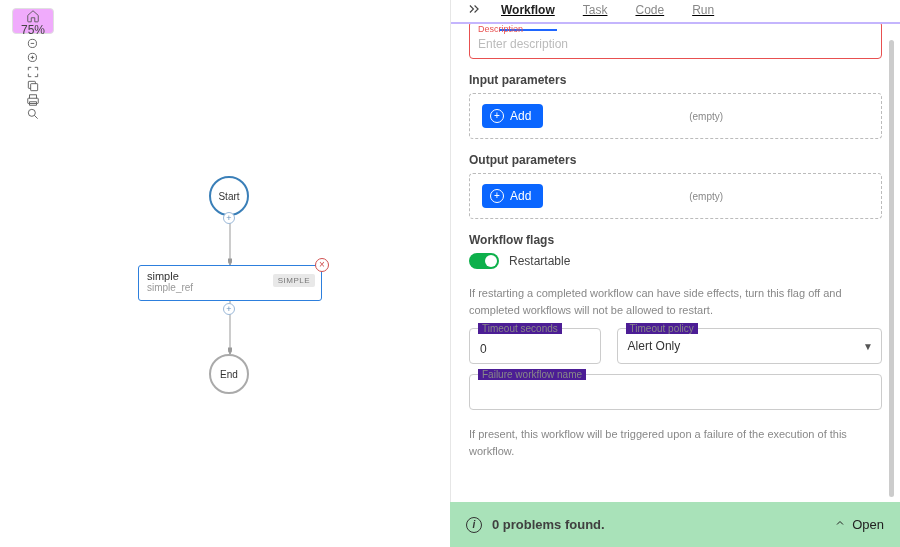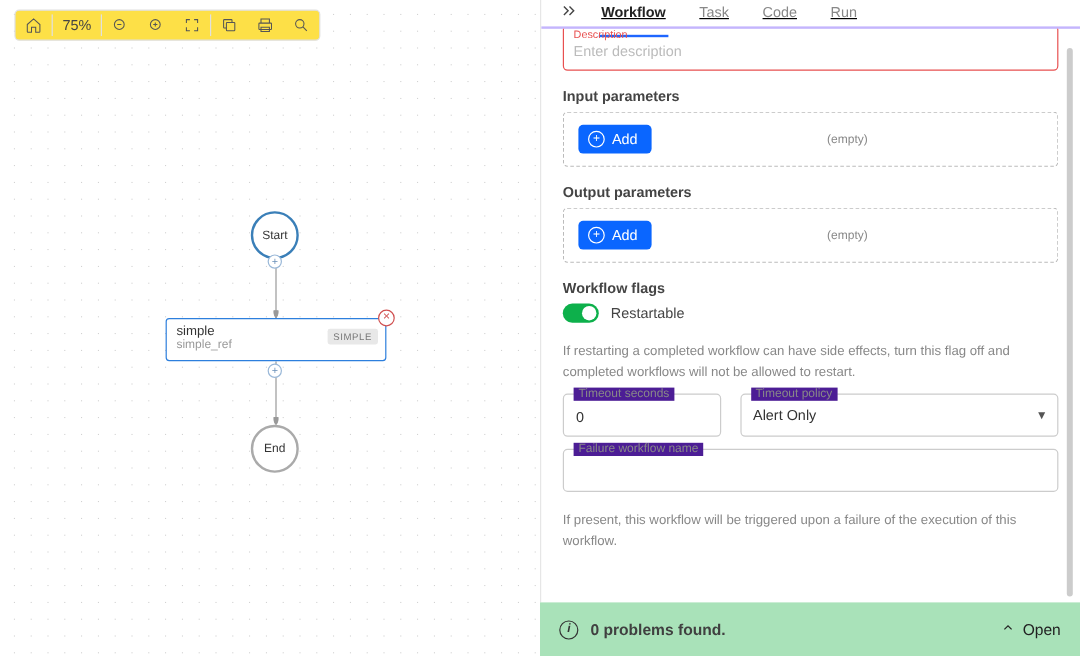--- a/index.html
+++ b/index.html
@@ -1,19 +1,19 @@
 <!DOCTYPE html>
 <html><head>
 <meta charset="utf-8">
 <style>
 * { box-sizing: border-box; margin: 0; padding: 0; font-family: -apple-system, BlinkMacSystemFont, "Segoe UI", Arial, sans-serif; }
 body { width: 900px; height: 547px; background: #fff; overflow: hidden; position: relative; }
 
 
-.toolbar { position: absolute; left: 12px; top: 8px; display: flex; align-items: center; border: 1px solid #e0e0e0; border-radius: 4px; background: #fde047; height: 26px; }
+.toolbar { position: absolute; left: 12px; top: 8px; display: flex; align-items: center; border: 1px solid #e0e0e0; border-radius: 4px; background: #f0abfc; height: 26px; flex-direction: column; }
 .toolbar .btn { width: 30px; height: 24px; display: flex; align-items: center; justify-content: center; cursor: pointer; color: #666; }
 .toolbar .btn svg { width: 14px; height: 14px; stroke: #555; fill: none; stroke-width: 1.5; }
 .toolbar .zoom { font-size: 12px; color: #444; padding: 0 8px; }
 .toolbar .sep { width: 1px; height: 18px; background: #e0e0e0; }
 
 
 .canvas { position: absolute; left: 0; top: 0; width: 450px; height: 547px;
   background-image: radial-gradient(circle, #c7c7c7 0.6px, transparent 0.6px);
   background-size: 14px 14px; background-position: 5px 5px; }
 

